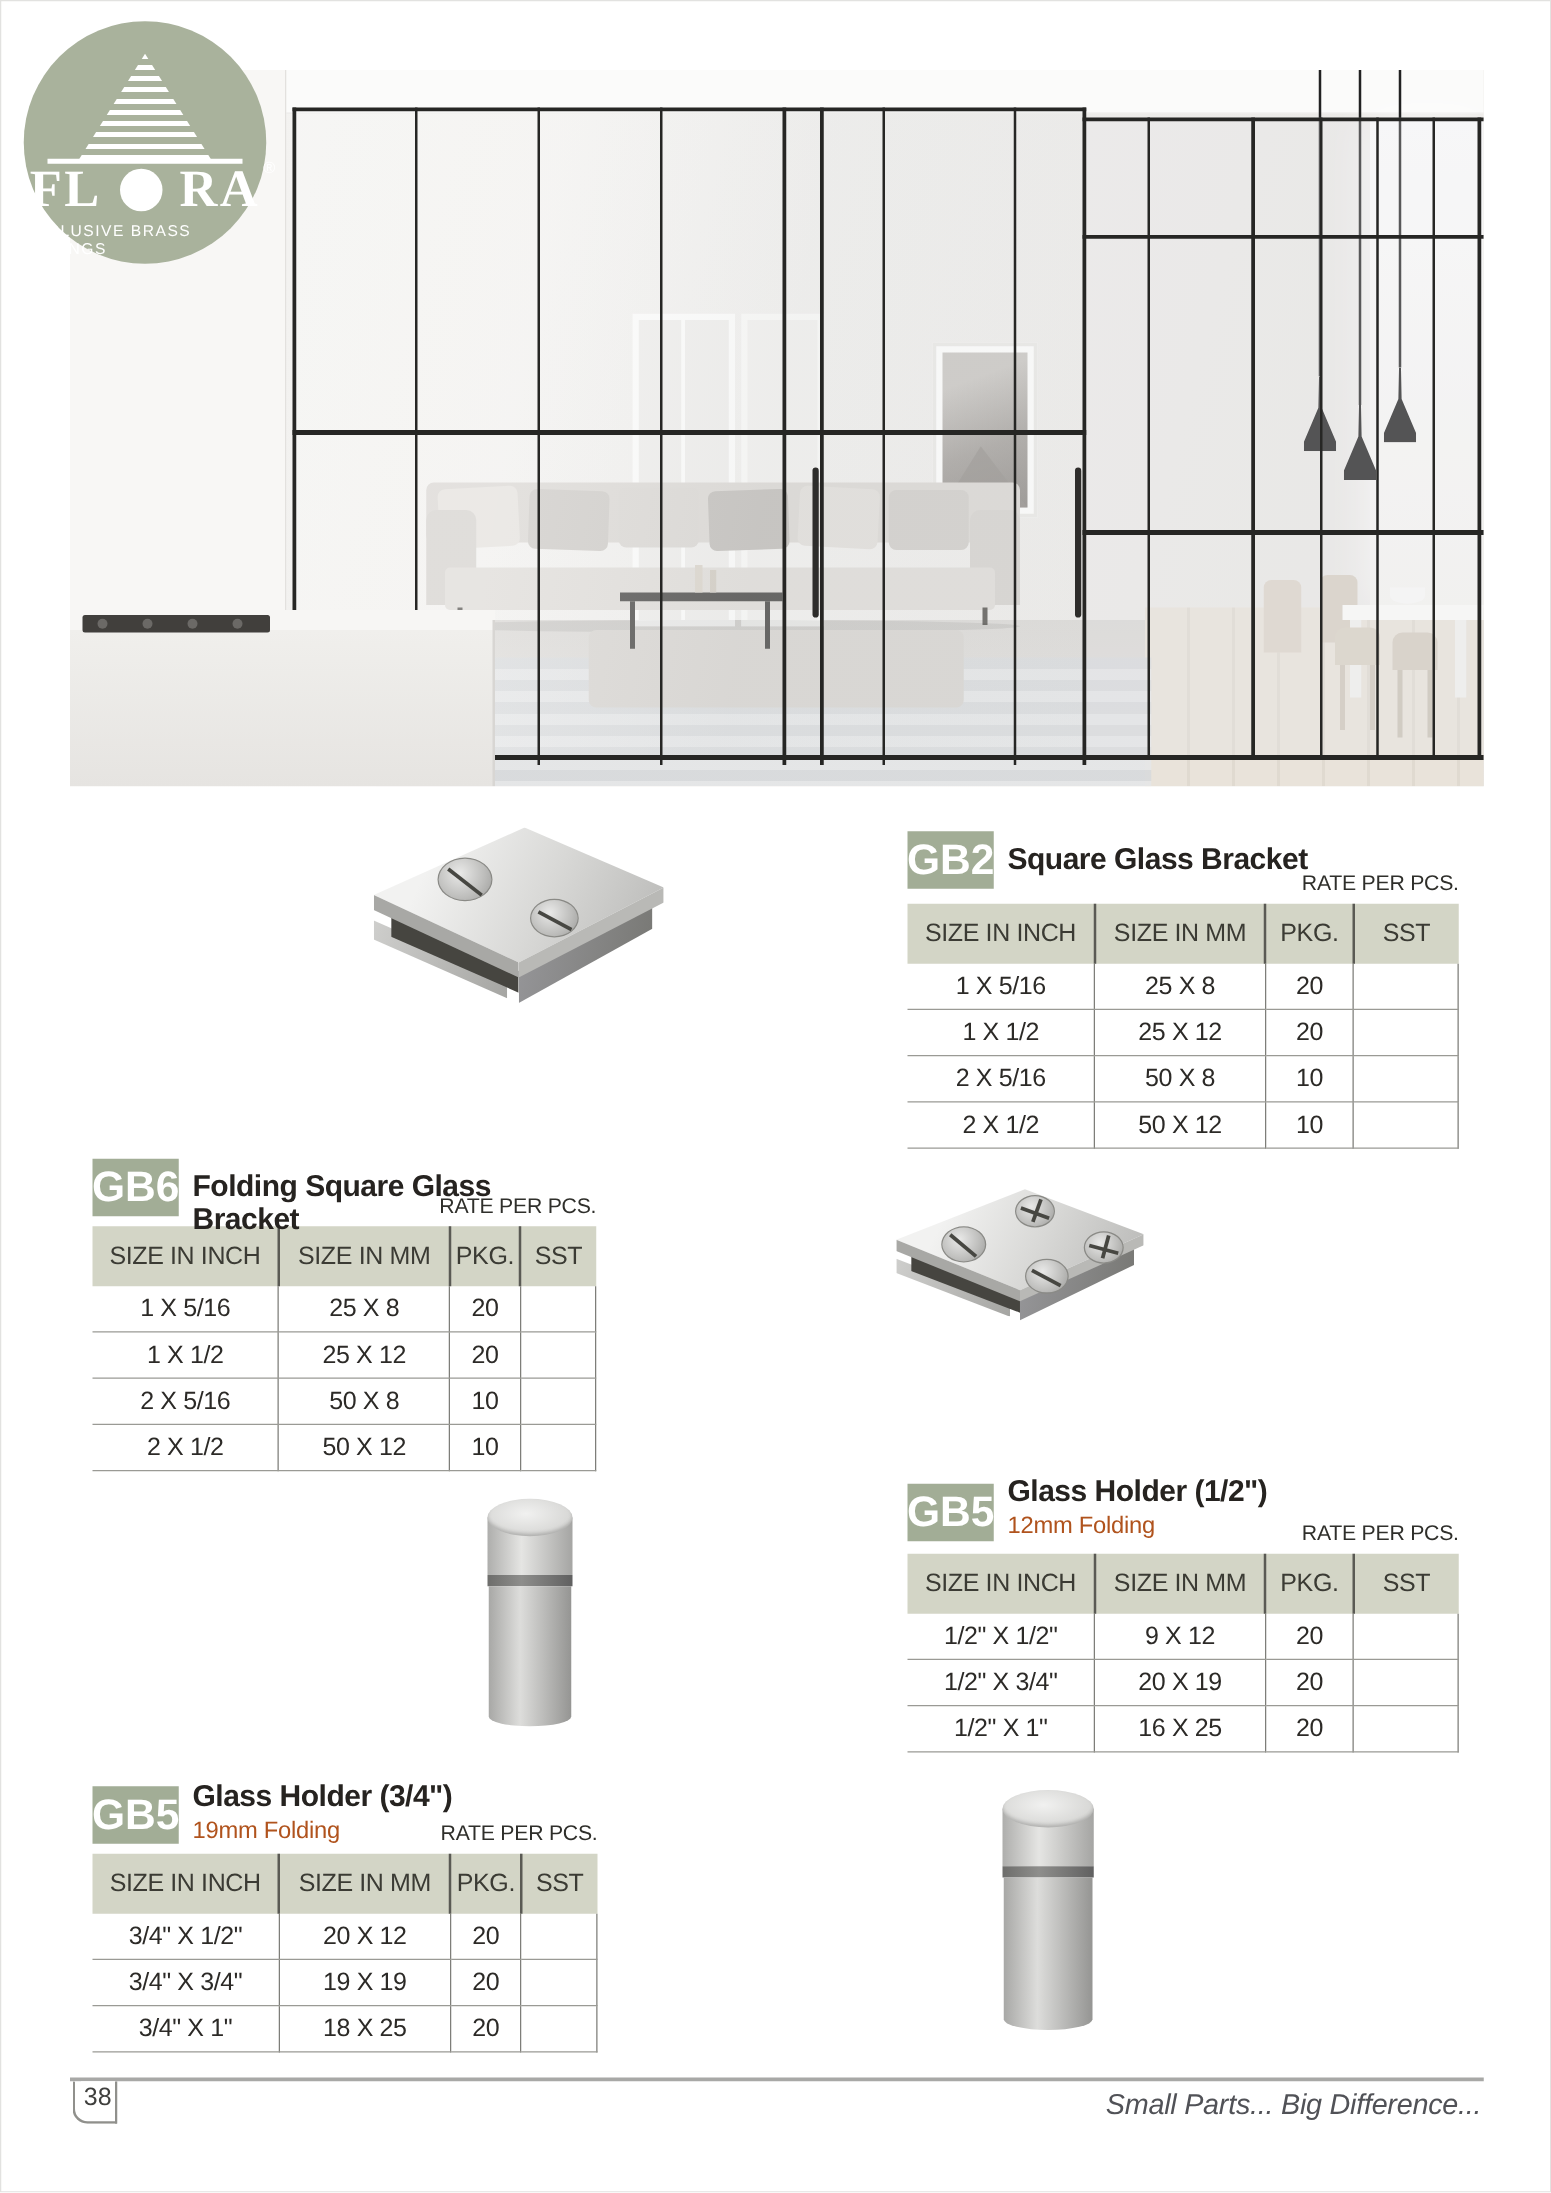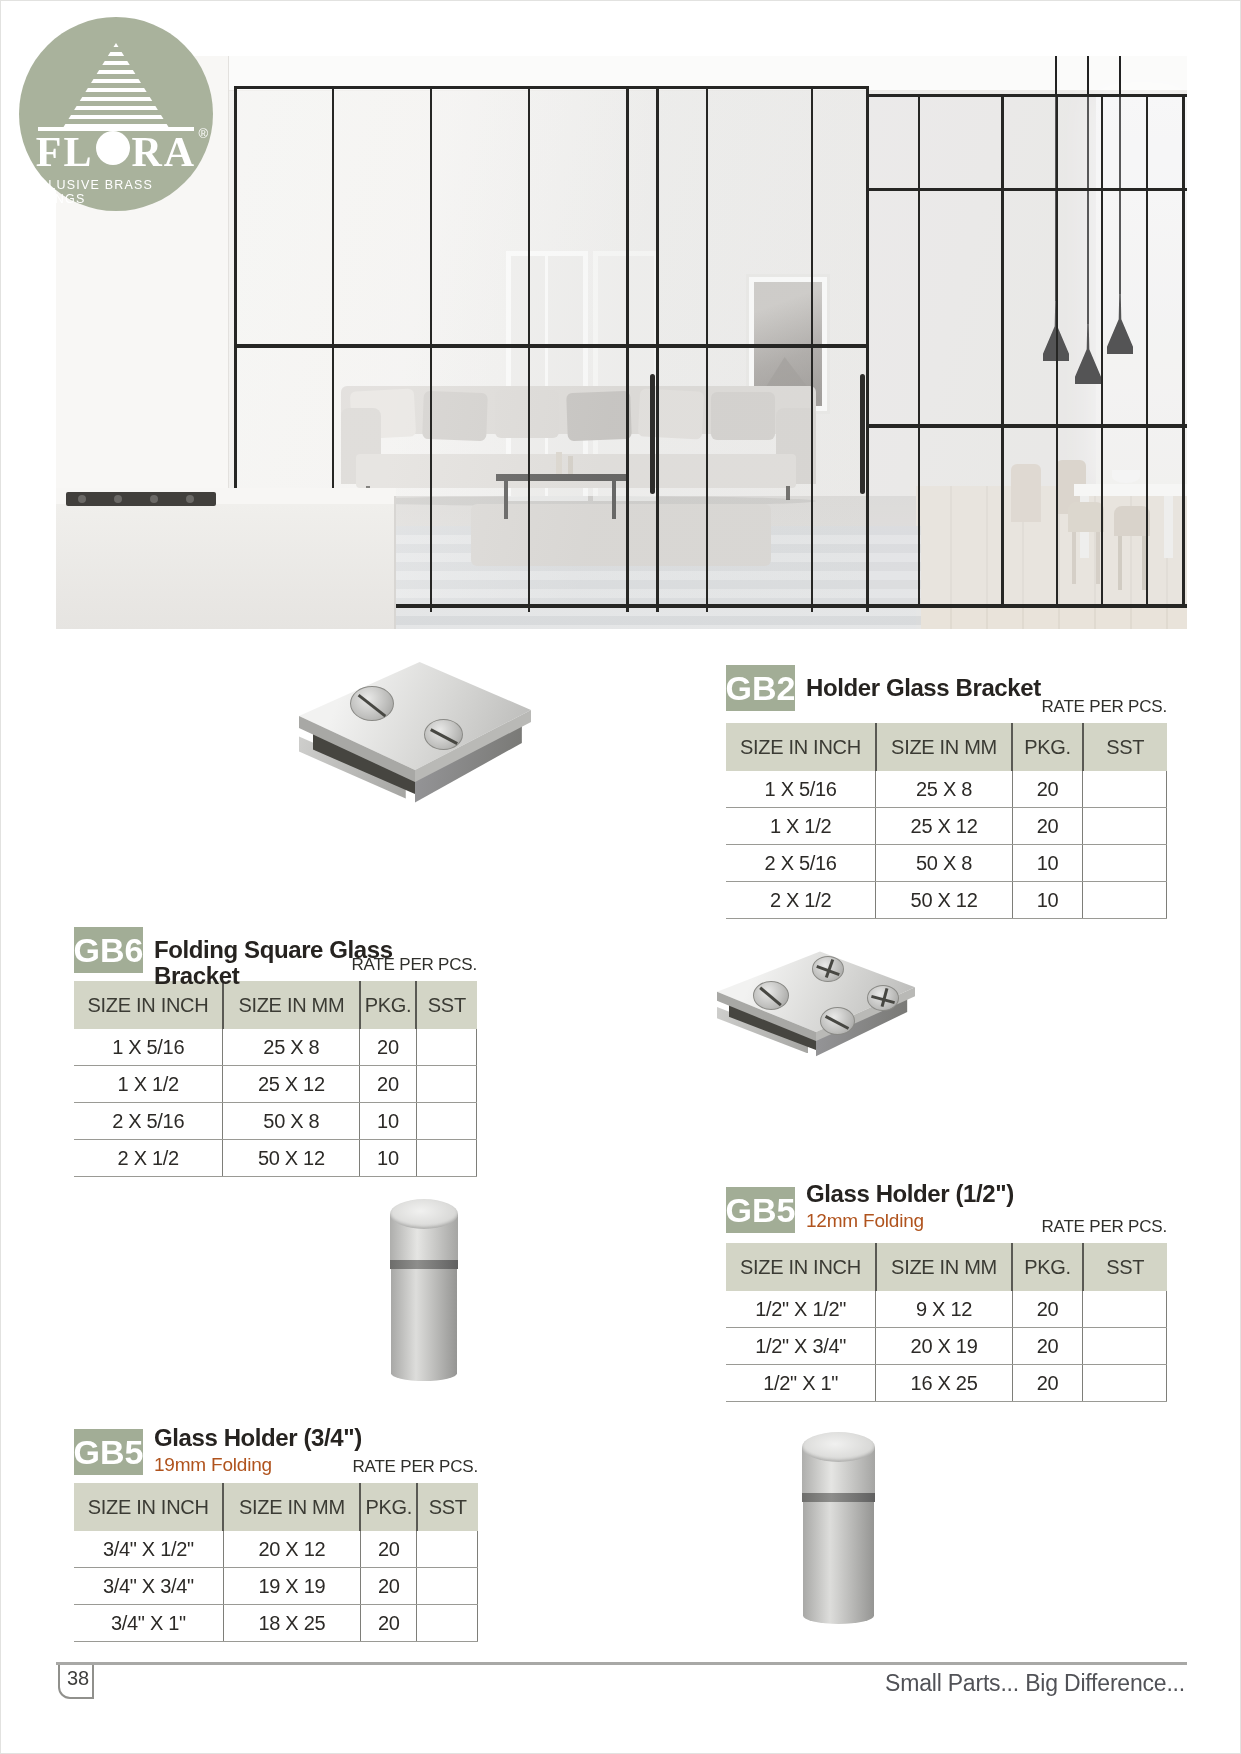--- a/index.html
+++ b/index.html
@@ -13,22 +13,22 @@
   .vline{background:#262624;}
   .hline{background:#262624;}
 
   
   .logo{position:absolute;left:18px;top:16px;width:194px;height:194px;border-radius:50%;
         background:#a9b29c;display:flex;flex-direction:column;align-items:center;}
   .logo-tree{margin-top:26px;width:110px;height:88px;
         clip-path:polygon(50% 0,100% 100%,0 100%);
         background:repeating-linear-gradient(to bottom,#ffffff 0 4px,rgba(255,255,255,0) 4px 9px);}
   .logo-roof{width:156px;height:4px;background:#fff;margin-top:-4px;}
-  .logo-word{display:flex;align-items:flex-start;color:#fff;font-family:"Liberation Serif",serif;
-        font-weight:700;font-size:42px;letter-spacing:2px;line-height:1;margin-top:0;position:relative;}
+  .logo-word{display:flex;align-items:center;color:#fff;font-family:"Liberation Serif",serif;
+        font-weight:700;font-size:42px;letter-spacing:2px;line-height:1;margin-top:0;position:relative;gap:12px;}
   .logo-o{width:34px;height:34px;background:#fff;border-radius:50%;margin:0 2px;}
   .logo-reg{font-size:13px;position:absolute;right:-14px;top:-4px;font-family:"Liberation Sans",sans-serif;font-weight:400;}
   .logo-sub{color:#fff;font-size:12.5px;letter-spacing:1.2px;margin-top:5px;font-weight:400;}
 
   
   .section{position:absolute;}
   .sec-head{position:relative;display:flex;align-items:flex-start;gap:11px;}
   .badge{flex:none;width:69px;height:46px;background:#a2ad96;color:#fff;display:flex;
          align-items:center;justify-content:center;font-size:34px;font-weight:700;transform-origin:left center;}
   .titles{display:flex;flex-direction:column;}
@@ -62,21 +62,21 @@
   .cyl .head{top:15px;height:46px;background:linear-gradient(90deg,#aeaeac,#e5e5e3 40%,#a5a5a3);}
   .cyl .groove{top:61px;height:9px;background:linear-gradient(90deg,#6d6d6b,#8e8e8c 40%,#606060);}
   .cyl .body{top:70px;bottom:0;left:1px;right:1px;border-radius:0 0 50% 50%/0 0 7% 7%;
         background:linear-gradient(90deg,#a8a8a6,#dddddb 38%,#959593);}
 
   
   .foot-line{position:absolute;left:55px;top:1661px;width:1131px;height:3px;background:#a8a8a6;}
   .page-num{position:absolute;left:57px;top:1664px;width:36px;height:34px;border:2px solid #90908c;
         border-top:none;border-radius:0 0 0 12px;font-size:20px;color:#3f3f3d;
         display:flex;align-items:flex-start;padding:2px 0 0 7px;box-sizing:border-box;background:#fff;}
-  .tagline{position:absolute;right:55px;top:1669px;font-size:23px;color:#515257;letter-spacing:-0.2px;text-align:center;}
+  .tagline{position:absolute;right:55px;top:1669px;font-size:23px;font-style:italic;color:#515257;letter-spacing:-0.2px;text-align:center;}
 </style>
 </head>
 <body>
 
 <div class="page">
 
   <div class="hero">
 
     <div style="left:0;top:0;width:1131px;height:34px;background:#fbfbfa;border-bottom:1px solid #eceae7;"></div>
     <div style="left:1040px;top:40px;width:91px;height:392px;background:linear-gradient(#fefefe,#f6f5f2);box-shadow:0 0 36px rgba(255,255,255,.9);"></div>
@@ -209,21 +209,21 @@
       </span>
     <span class="screw" style="left:54%;top:42%;width:37px;height:29px;">
         <i style="transform:rotate(28deg);"></i>
       </span>
   </div>
 
   <div class="section" style="left:725px;top:664px;width:441px;">
     <div class="sec-head" style="height:53px;">
       <div class="badge">GB2</div>
       <div class="titles pad-title">
-        <div class="sec-title">Holder Glass Bracket</div>
+        <div class="sec-title">Square Glass Bracket</div>
       </div>
       <div class="rate">RATE PER PCS.</div>
     </div>
     <table class="spec" style="width:441px;">
       <colgroup>
           <col style="width:34%">
           <col style="width:31%">
           <col style="width:16%">
           <col style="width:19%">
         </colgroup>

